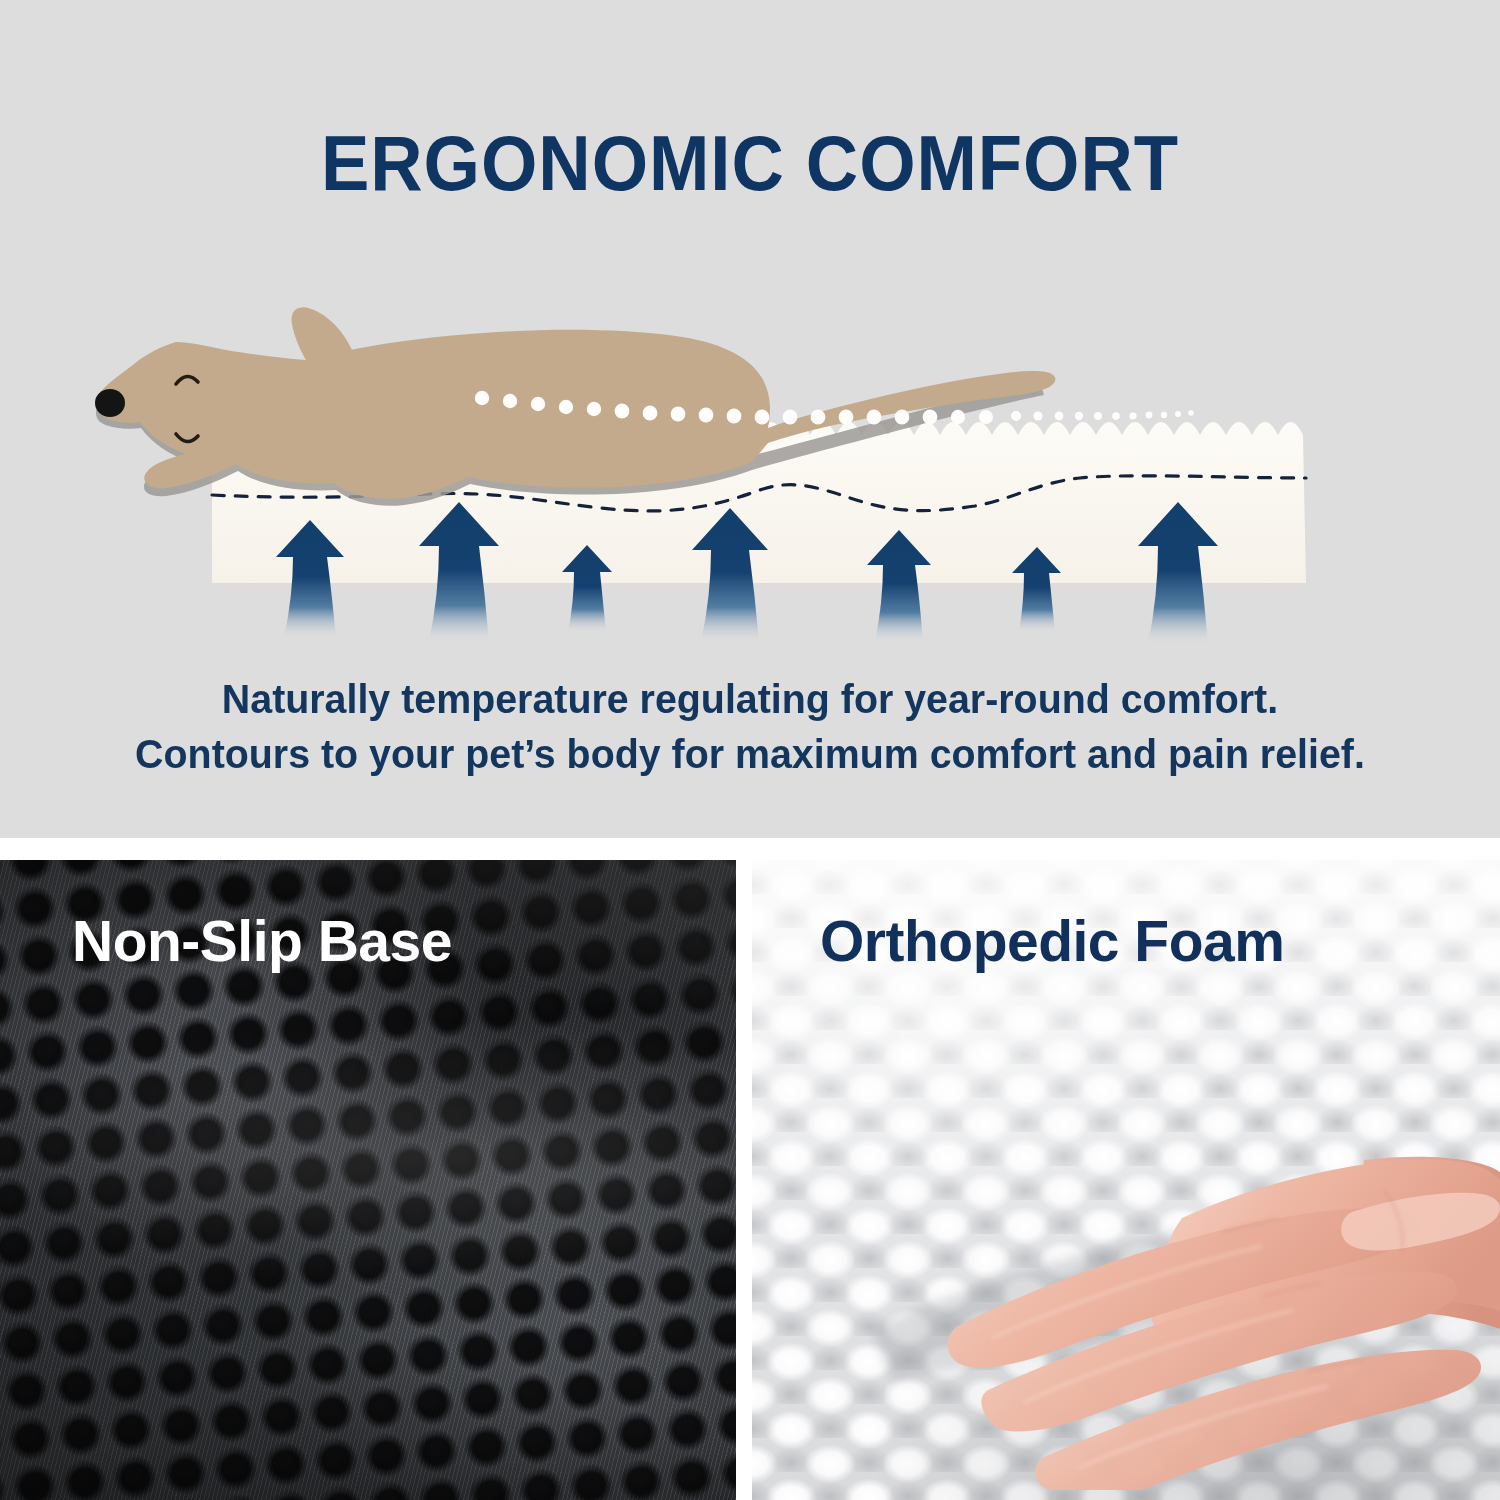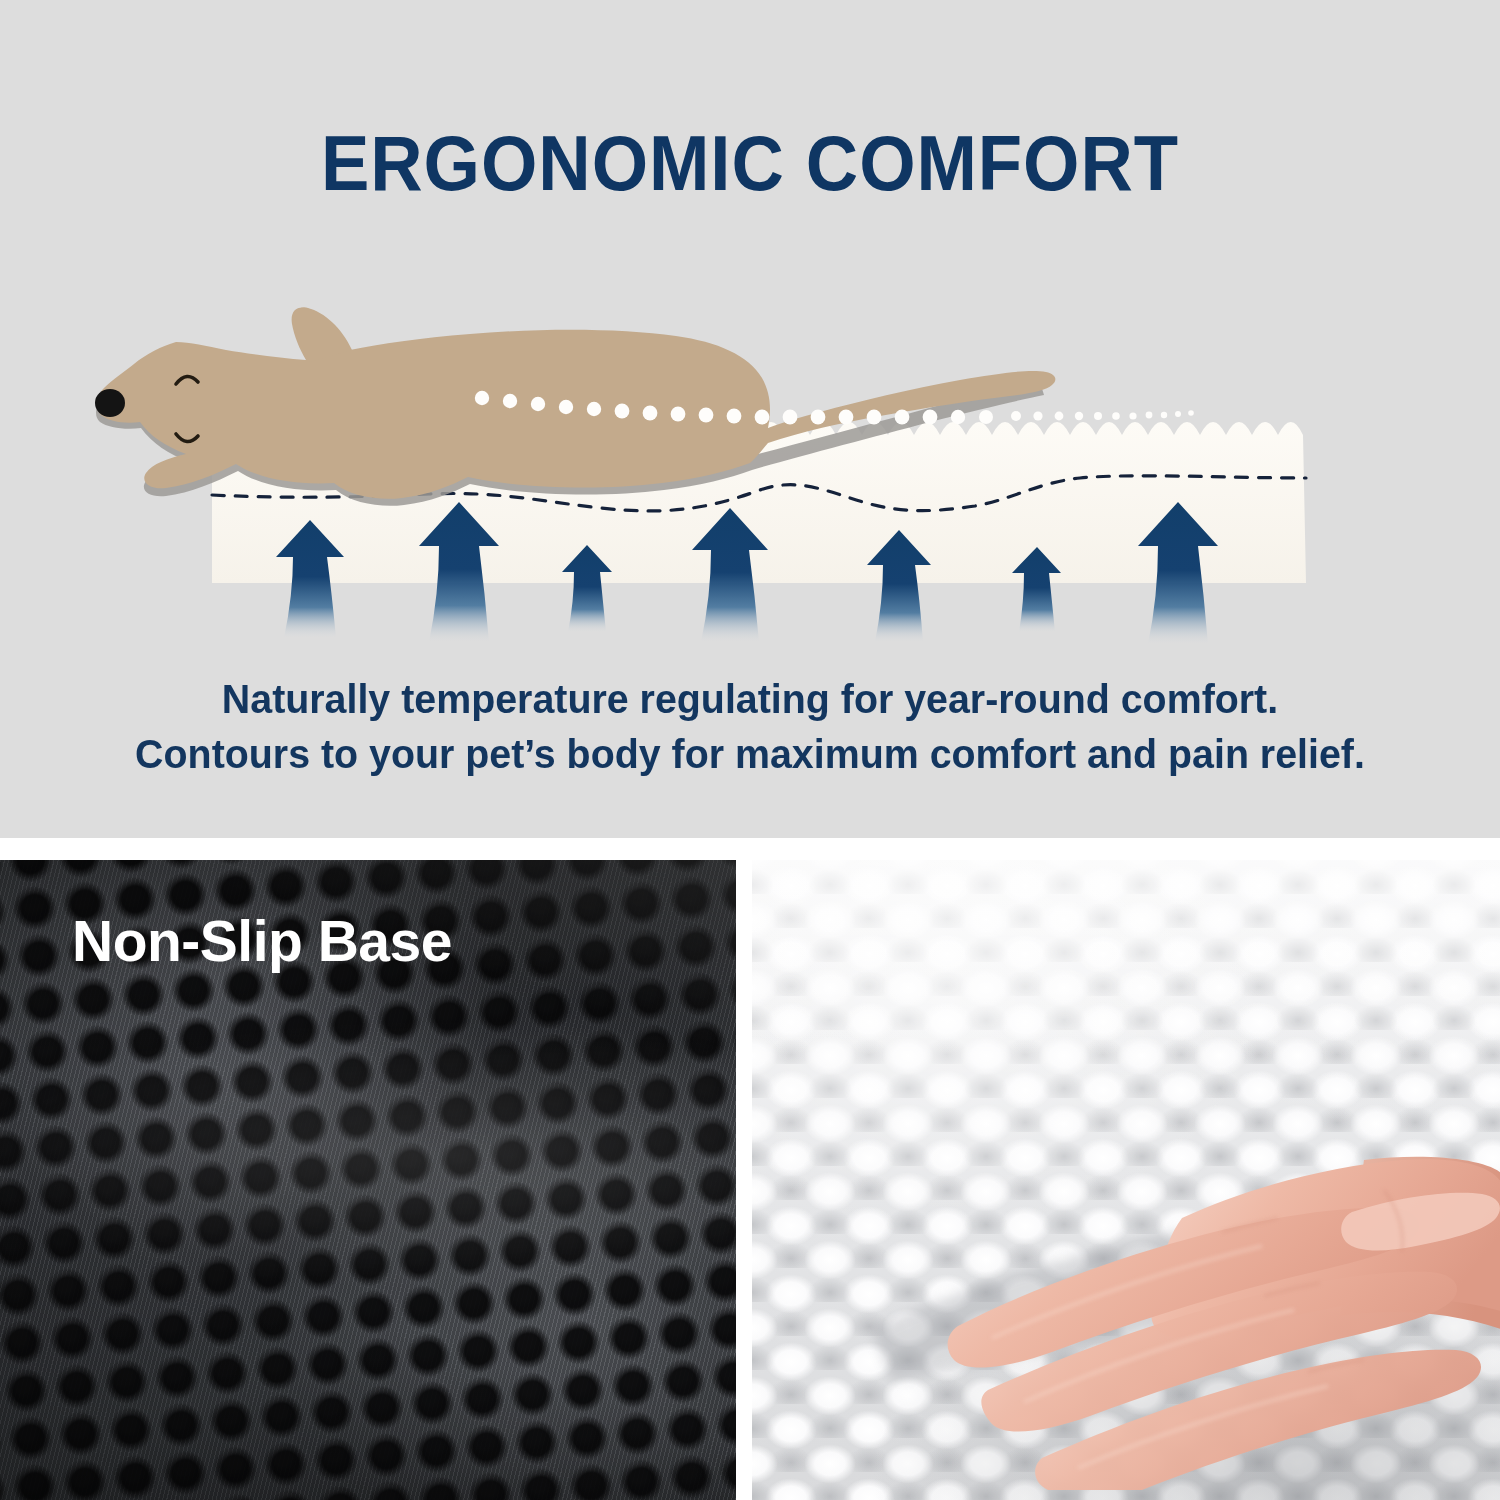--- a/index.html
+++ b/index.html
@@ -425,15 +425,16 @@
           <path d="M632,330 q 22,30 18,62"></path>
         </g>
         <g stroke="#fbe3d8" stroke-width="2.4" fill="none" opacity="0.5" filter="url(#soft)">
           <path d="M240,478 C 320,442 420,408 510,386"></path>
           <path d="M272,542 C 352,506 452,472 542,450"></path>
           <path d="M326,608 C 400,576 492,546 576,526"></path>
         </g>
       </svg>
 
       <div id="caption-right-shade"></div>
+      <div class="panel-caption" id="caption-right">Orthopedic Foam</div>
     </div>
   </div>
 </div>
 
 </body></html>

